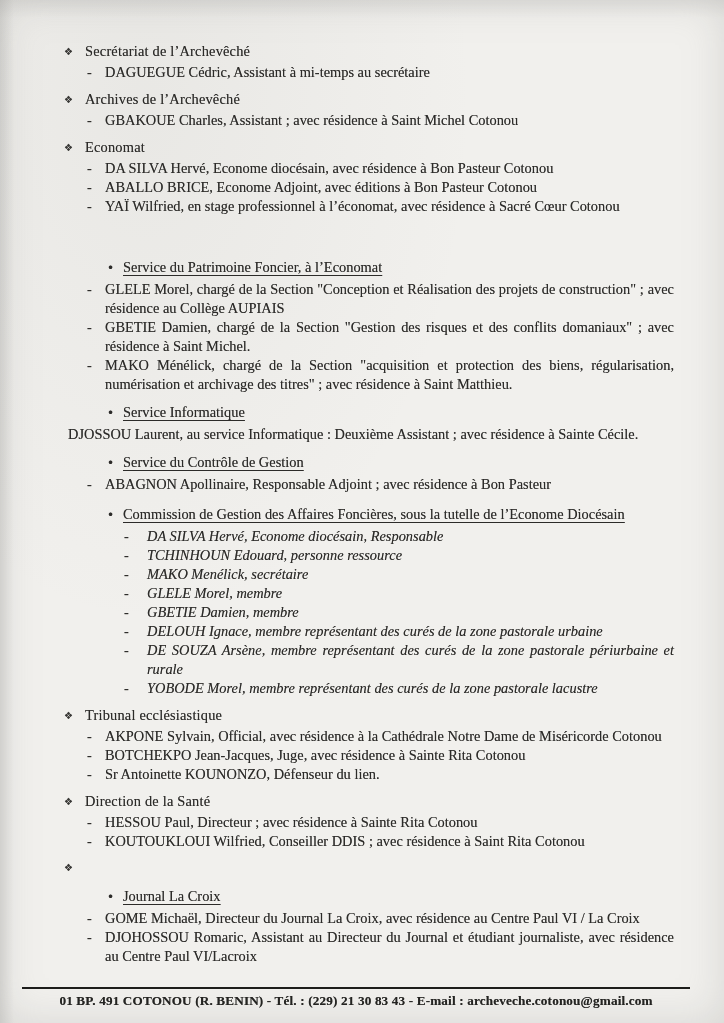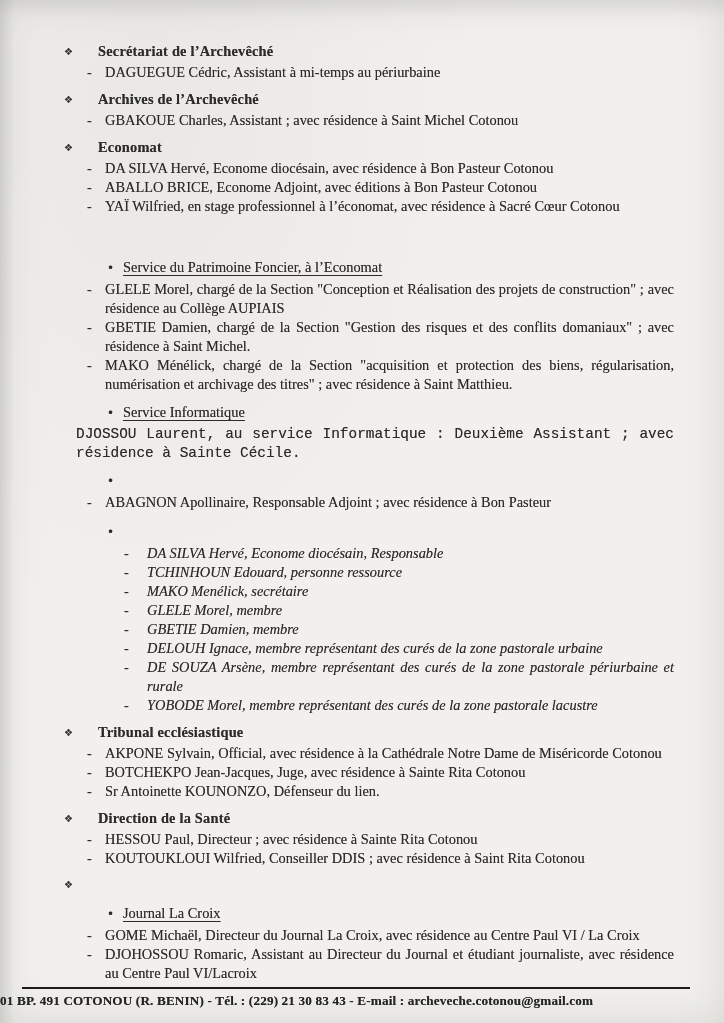--- a/index.html
+++ b/index.html
@@ -29,44 +29,44 @@
   
   .block{margin-top:8px;}
   .block:first-child{margin-top:0;}
   .sec-head{display:flex;align-items:baseline;margin-bottom:1px;}
   .diamond{
     width:21px;flex:0 0 21px;
     font-size:10px;color:#3a3937;
     font-family:"DejaVu Sans",sans-serif;
     position:relative;top:-1px;
   }
-  .sec-title{font-weight:bold;letter-spacing:0.2px;margin-left:13px;}
+  .sec-title{font-weight:normal;letter-spacing:0.2px;}
   .item{display:flex;margin-left:23px;}
   .item .dash{width:18px;flex:0 0 18px;}
   .item .txt{flex:1;text-align:justify;}
-  .plain-item{margin-left:12px;text-align:justify;font-family:Liberation Mono, monospace;}
+  .plain-item{margin-left:4px;text-align:justify;}
   
   .service-block{margin-top:9px;}
   .service-block.extra-gap{margin-top:42px;}
   .srv-head{display:flex;align-items:baseline;margin-bottom:2px;}
   .srv-head .bullet{
     margin-left:43px;width:16px;flex:0 0 16px;
     font-family:"DejaVu Sans",sans-serif;font-size:12px;
   }
   .srv-title{text-decoration:underline;text-underline-offset:3px;text-align:center;}
   
   .commission-block{margin-top:11px;}
   .member{display:flex;margin-left:60px;}
   .member .dash{width:23px;flex:0 0 23px;}
   .member .txt{flex:1;text-align:justify;font-style:italic;}
   
   .footer{
     position:absolute;
     left:0;right:12px;bottom:14px;
-    text-align:left;
+    text-align:center;
   }
   .footer-rule{
     width:668px;margin:0 auto 4px auto;
     border-top:2px solid #1c1c1a;
   }
   .footer-text{
     font-weight:bold;
     font-size:13.2px;
     letter-spacing:0.15px;
     color:#242422;
@@ -81,21 +81,21 @@
 
 <div class="page">
   <div class="content" id="doc-content">
       <div class="block section-block">
         <div class="sec-head">
           <span class="diamond">❖</span>
           <span class="sec-title">Secrétariat de l’Archevêché</span>
         </div>
         <div class="item">
           <span class="dash">-</span>
-          <span class="txt">DAGUEGUE Cédric, Assistant à mi-temps au périurbaine</span>
+          <span class="txt">DAGUEGUE Cédric, Assistant à mi-temps au secrétaire</span>
         </div>
       </div>
       <div class="block section-block">
         <div class="sec-head">
           <span class="diamond">❖</span>
           <span class="sec-title">Archives de l’Archevêché</span>
         </div>
         <div class="item">
           <span class="dash">-</span>
           <span class="txt">GBAKOUE Charles, Assistant ; avec résidence à Saint Michel Cotonou</span>
@@ -140,29 +140,31 @@
       <div class="block service-block">
         <div class="srv-head">
           <span class="bullet">•</span>
           <span class="srv-title">Service Informatique</span>
         </div>
         <div class="plain-item">DJOSSOU Laurent, au service Informatique : Deuxième Assistant ; avec résidence à Sainte Cécile.</div>
       </div>
       <div class="block service-block">
         <div class="srv-head">
           <span class="bullet">•</span>
+          <span class="srv-title">Service du Contrôle de Gestion</span>
         </div>
         <div class="item">
           <span class="dash">-</span>
           <span class="txt">ABAGNON Apollinaire, Responsable Adjoint ; avec résidence à Bon Pasteur</span>
         </div>
       </div>
       <div class="block commission-block">
         <div class="srv-head">
           <span class="bullet">•</span>
+          <span class="srv-title">Commission de Gestion des Affaires Foncières, sous la tutelle de l’Econome Diocésain</span>
         </div>
         <div class="member">
           <span class="dash">-</span>
           <span class="txt">DA SILVA Hervé, Econome diocésain, Responsable</span>
         </div>
         <div class="member">
           <span class="dash">-</span>
           <span class="txt">TCHINHOUN Edouard, personne ressource</span>
         </div>
         <div class="member">

